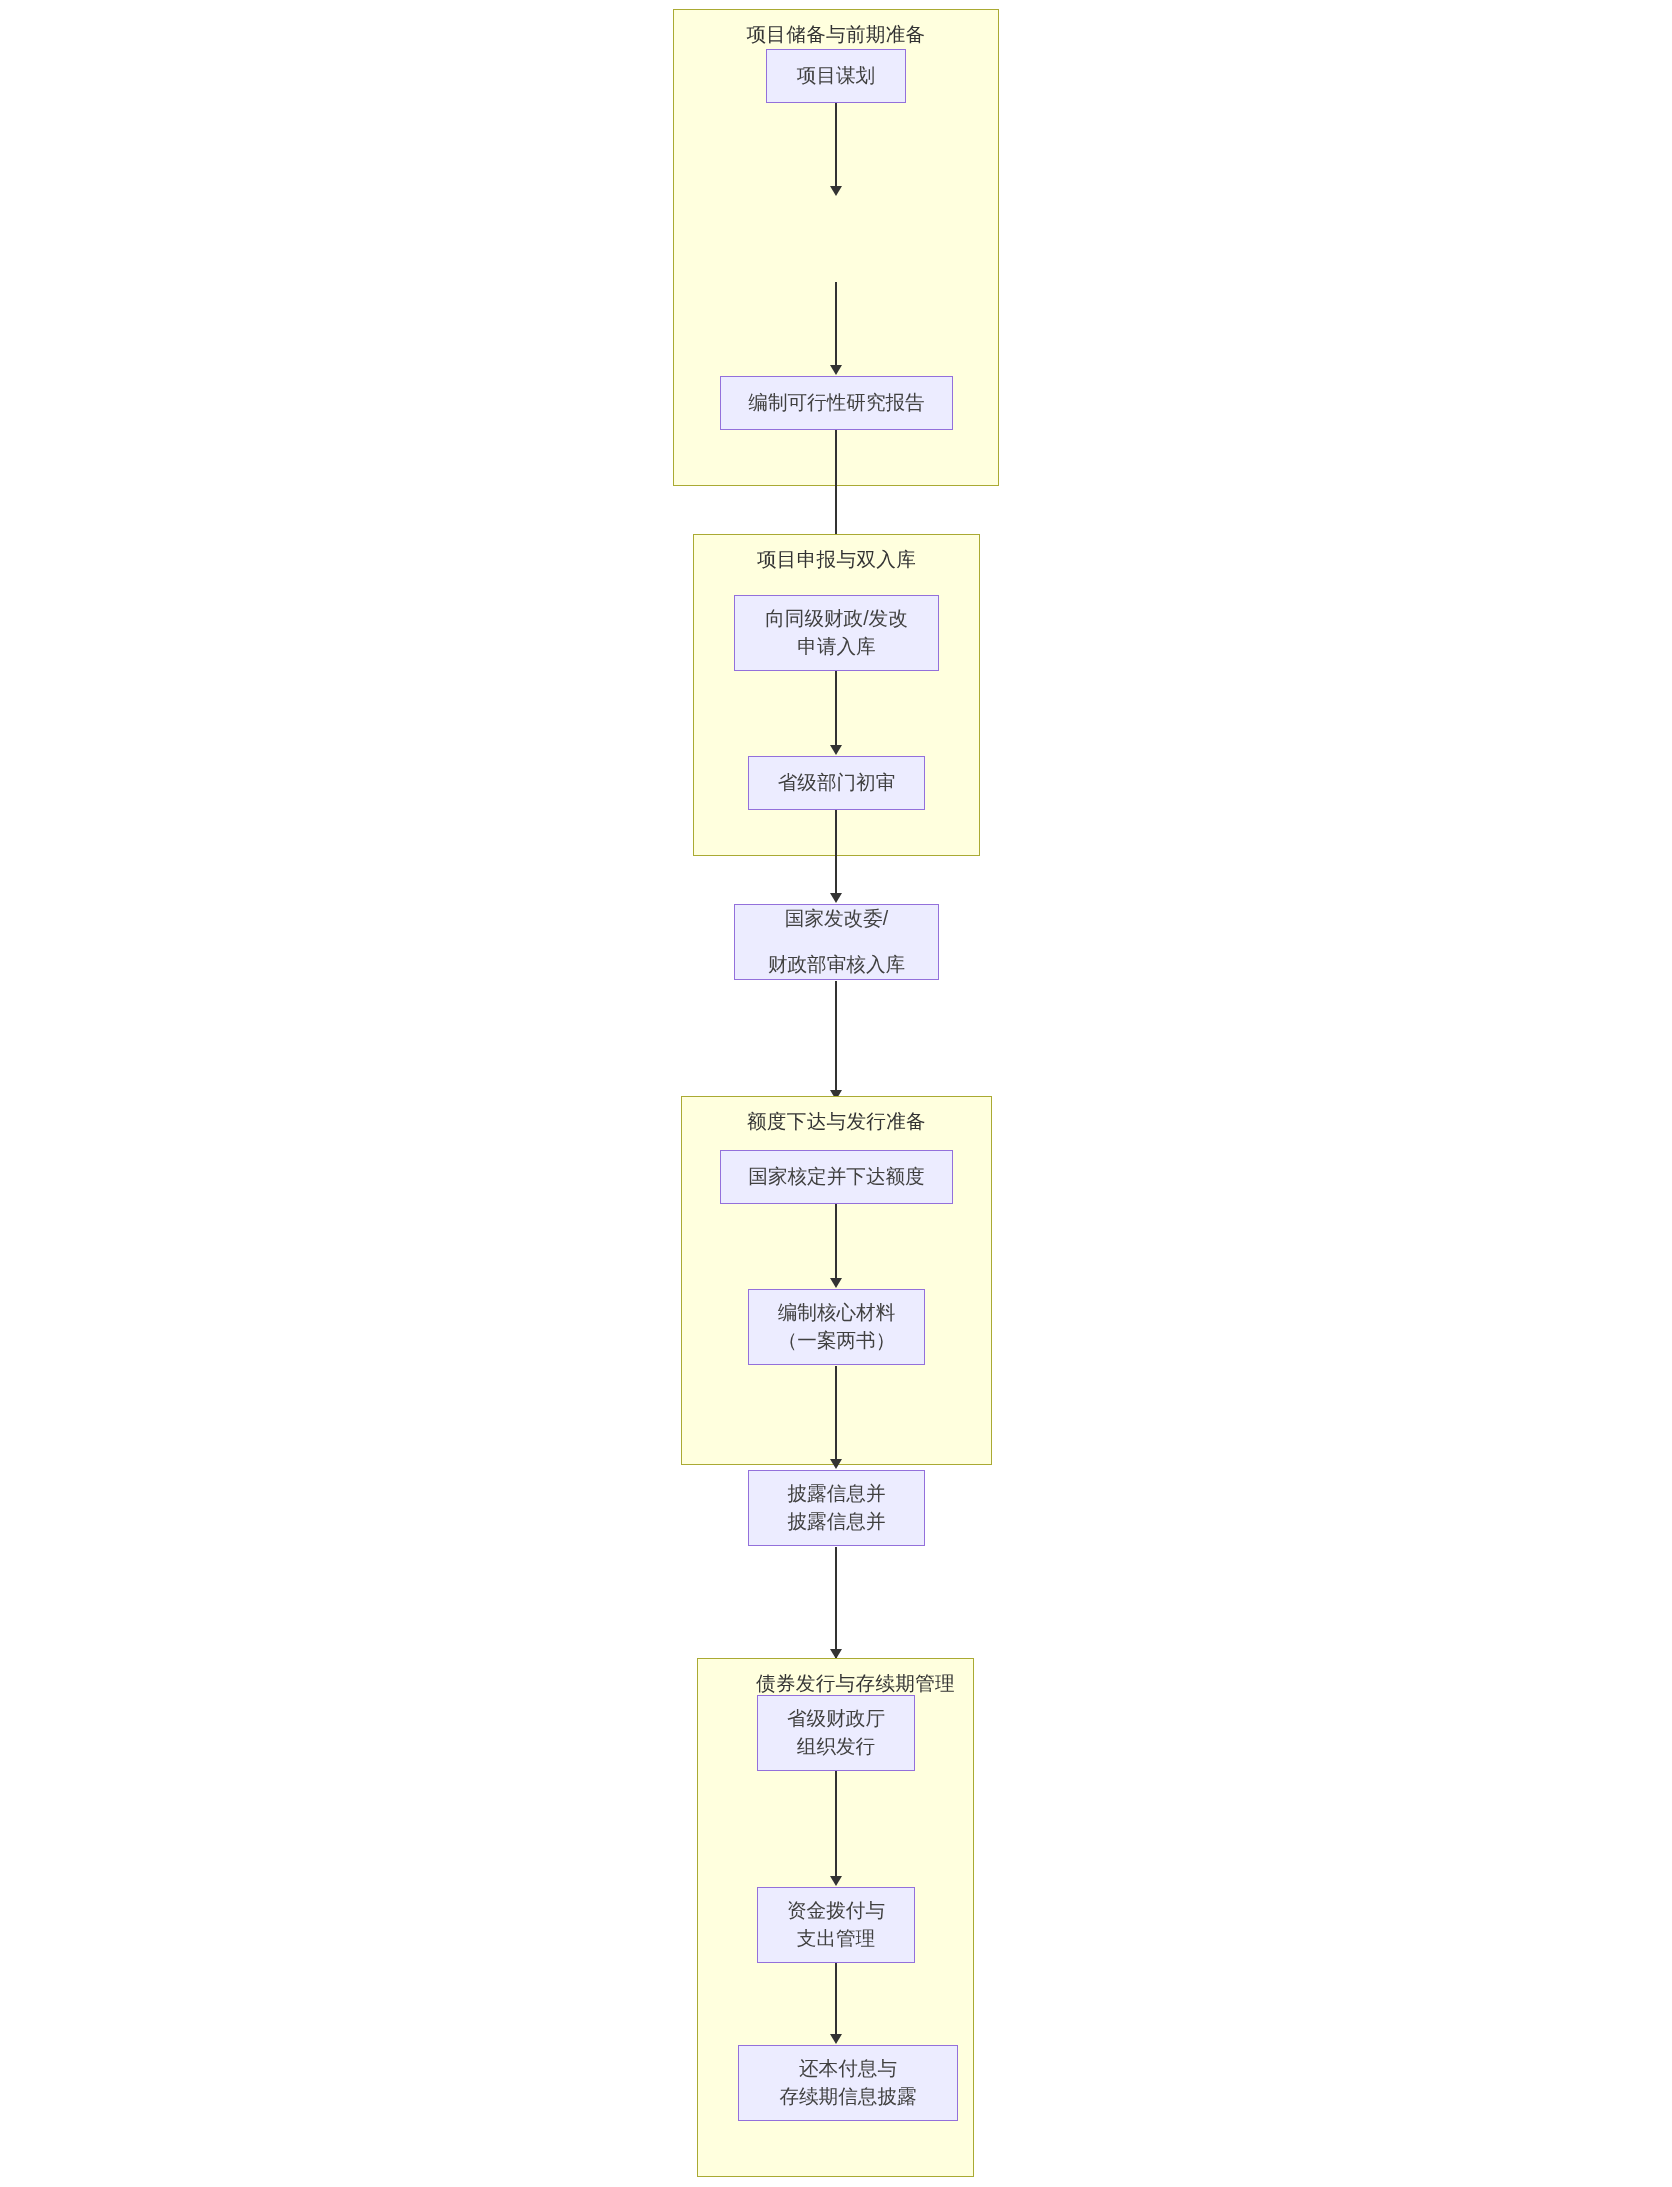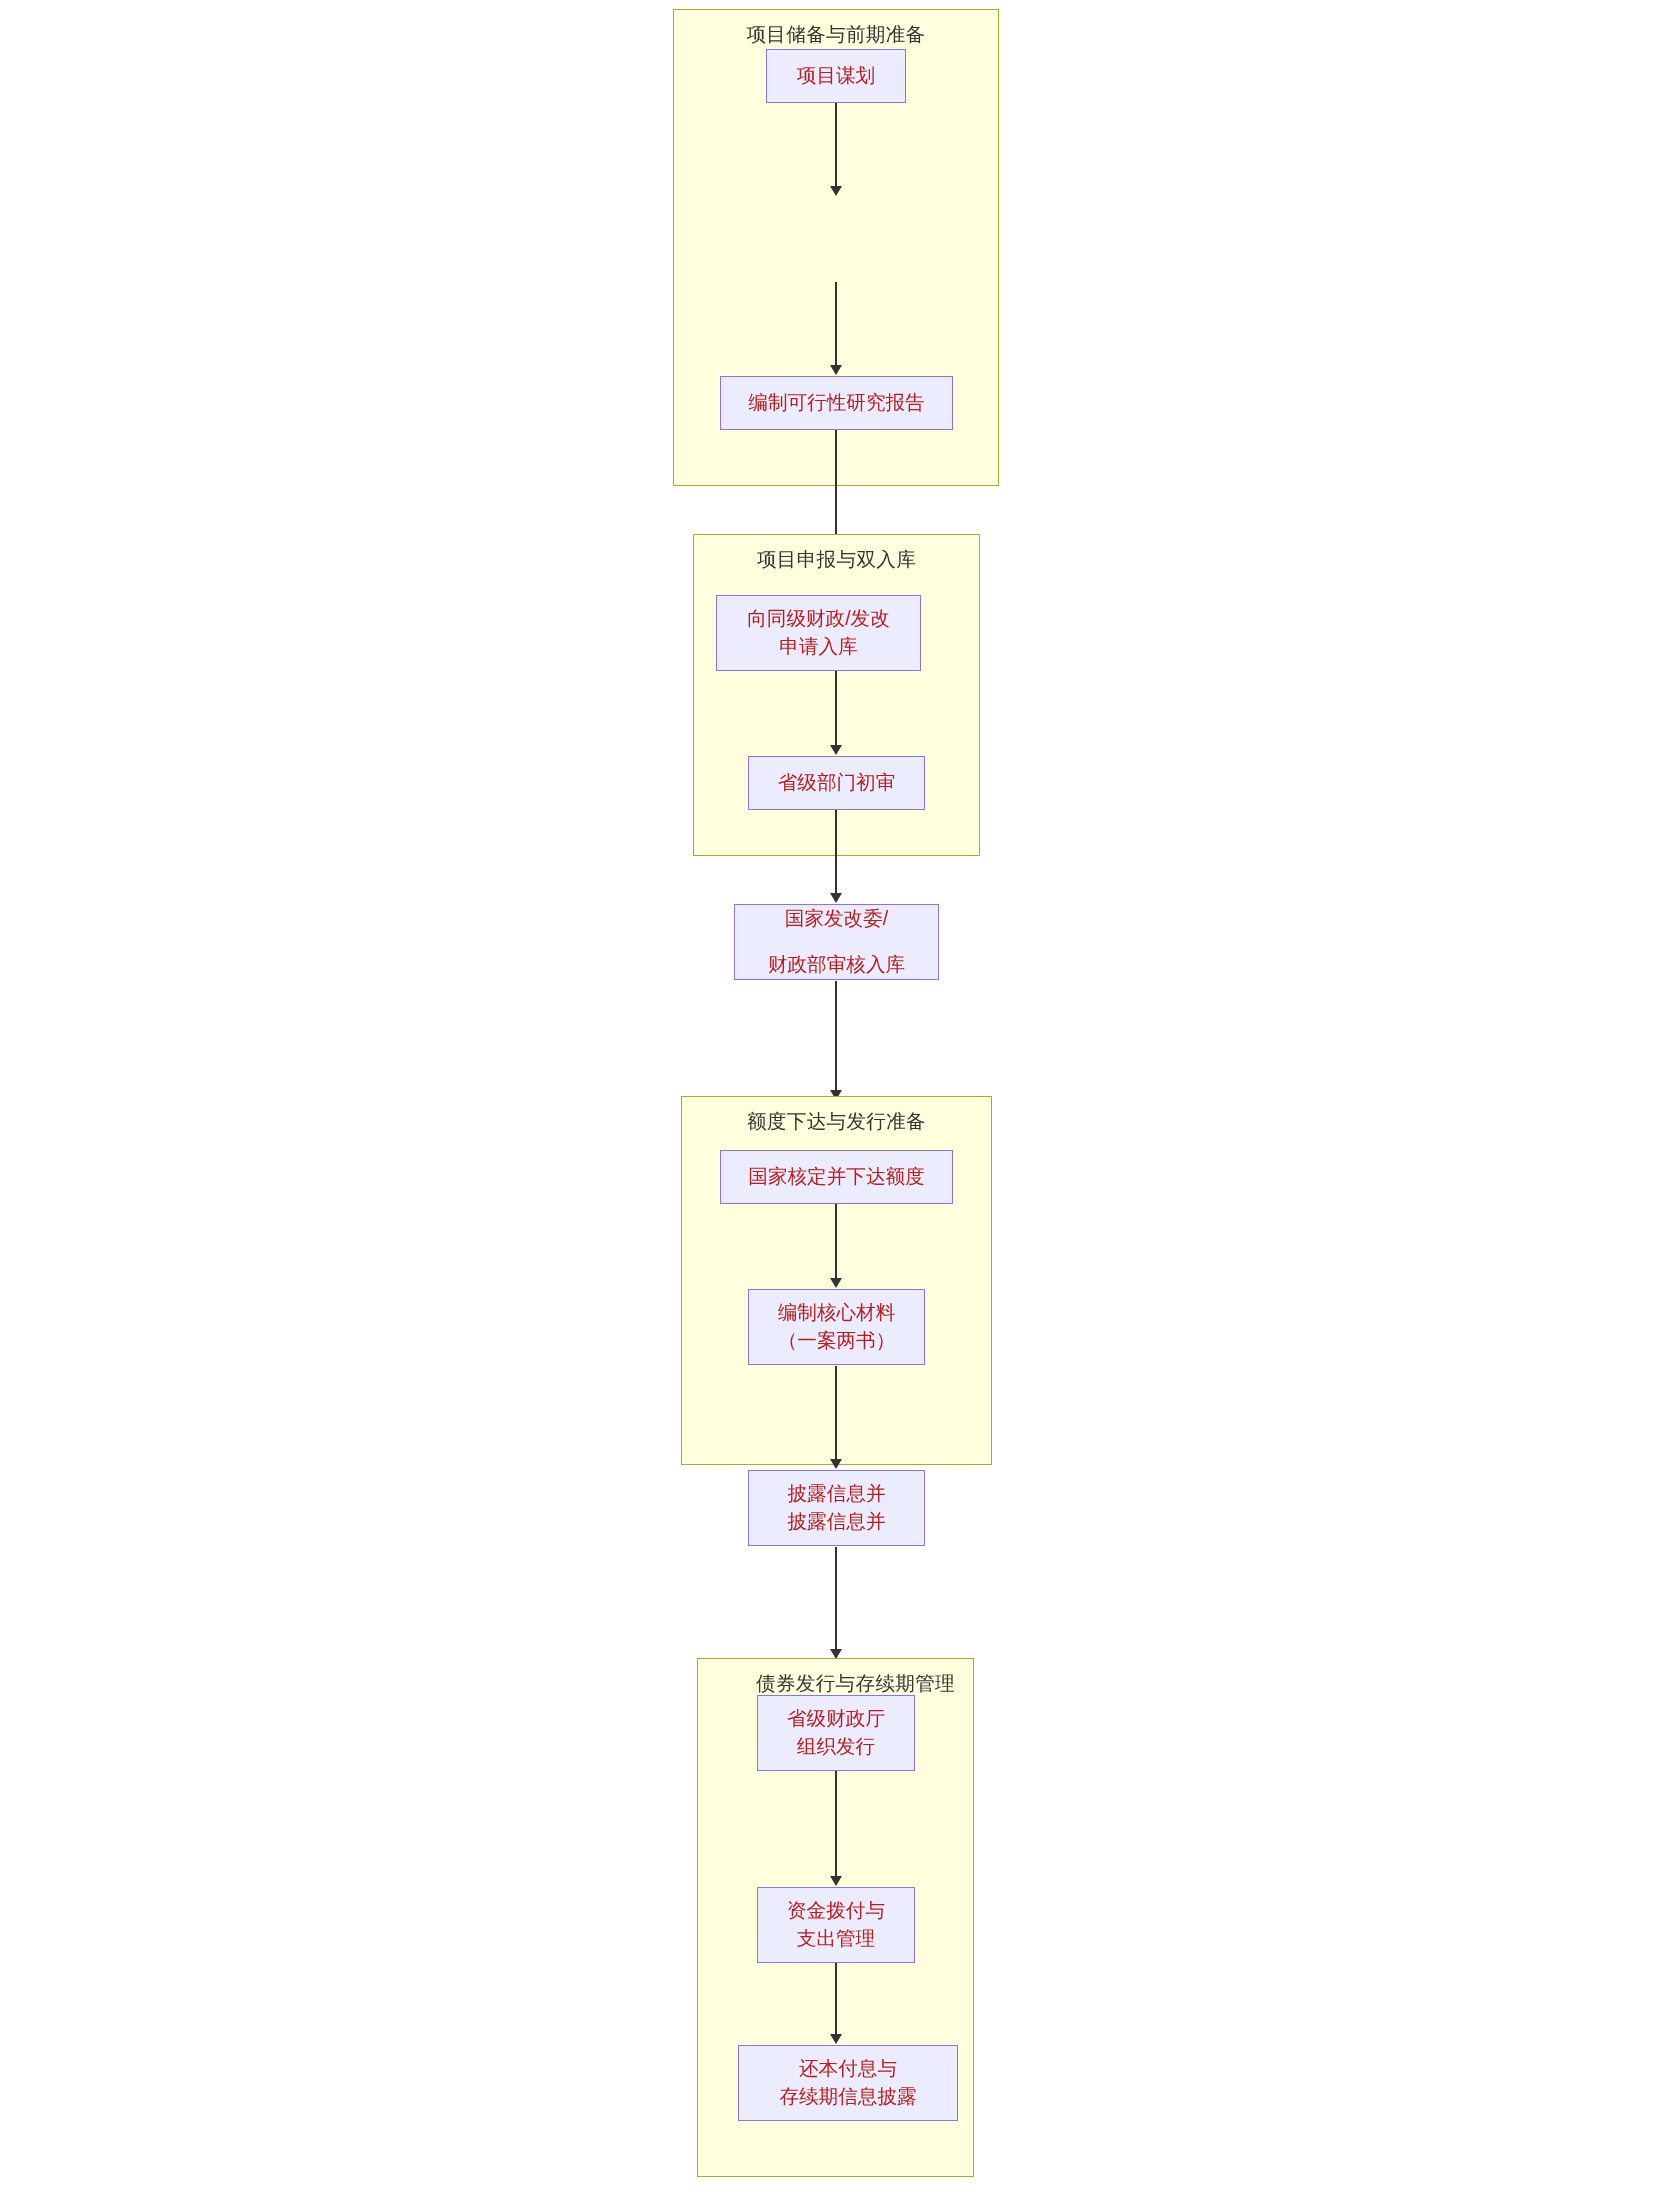--- a/index.html
+++ b/index.html
@@ -46,21 +46,21 @@
   .node {
     position: absolute;
     box-sizing: border-box;
     background: #ececff;
     border: 1.3px solid #9370db;
     border-radius: 0px;
     display: flex;
     flex-direction: column;
     align-items: center;
     justify-content: center;
-    color: #b91c1c;
+    color: #404040;
     font-size: 19.6px;
     line-height: 1.42;
     text-align: center;
     white-space: nowrap;
   }
   .node .line {
     display: block;
   }
 
   
@@ -102,21 +102,21 @@
   <div class="edge-line" style="left:835px; top:282px; height:84px;"></div>
   <div class="edge-head" style="left:830px; top:365px;"></div>
 
   <div class="edge-line" style="left:835px; top:430px; height:133px;"></div>
   <div class="edge-head" style="left:830px; top:552px;"></div>
 
   <div class="cluster" style="left:693px; top:534px; width:287px; height:322px;">
     <div class="cluster-title" style="top:11.2px;">项目申报与双入库</div>
   </div>
 
-  <div class="node" style="left:716px; top:595px; width:205px; height:76px;">
+  <div class="node" style="left:734px; top:595px; width:205px; height:76px;">
     <span class="line">向同级财政/发改</span>
     <span class="line">申请入库</span>
   </div>
 
   <div class="node" style="left:748px; top:756px; width:177px; height:54px;">
     <span class="line">省级部门初审</span>
   </div>
 
   <div class="node" style="left:734px; top:904px; width:205px; height:76px;justify-content:space-between;">
     <span class="line">国家发改委/</span>

